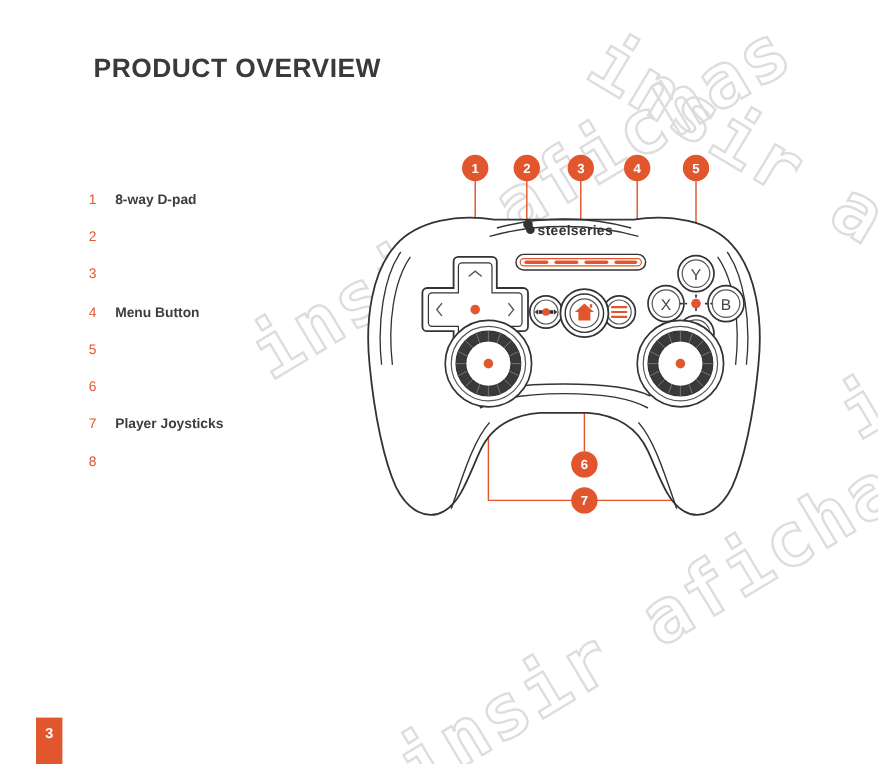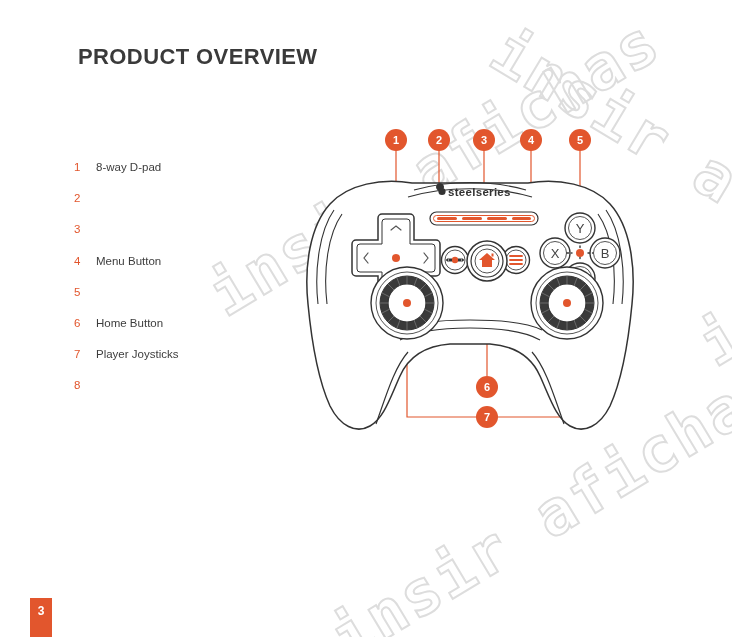--- a/index.html
+++ b/index.html
@@ -70,20 +70,21 @@
     text-align: left;
     color: #e2562d;
     font-size: 11.5px;
   }
   .legend-label {
     position: absolute;
     left: 22px;
     color: #3d3d3d;
     font-size: 11.5px;
     white-space: nowrap;
+    font-weight: bold;
   }
 
   
   #page-badge {
     position: absolute;
     left: 30px;
     top: 598px;
     width: 22px;
     height: 39px;
     background: #e2562d;
@@ -145,21 +146,20 @@
     </div>
     <div class="legend-row">
       <span class="legend-num">4</span>
       <span class="legend-label">Menu Button</span>
     </div>
     <div class="legend-row">
       <span class="legend-num">5</span>
     </div>
     <div class="legend-row">
       <span class="legend-num">6</span>
-      <span class="legend-label">Home Button</span>
     </div>
     <div class="legend-row">
       <span class="legend-num">7</span>
       <span class="legend-label">Player Joysticks</span>
     </div>
     <div class="legend-row">
       <span class="legend-num">8</span>
     </div>
   </div>
 

